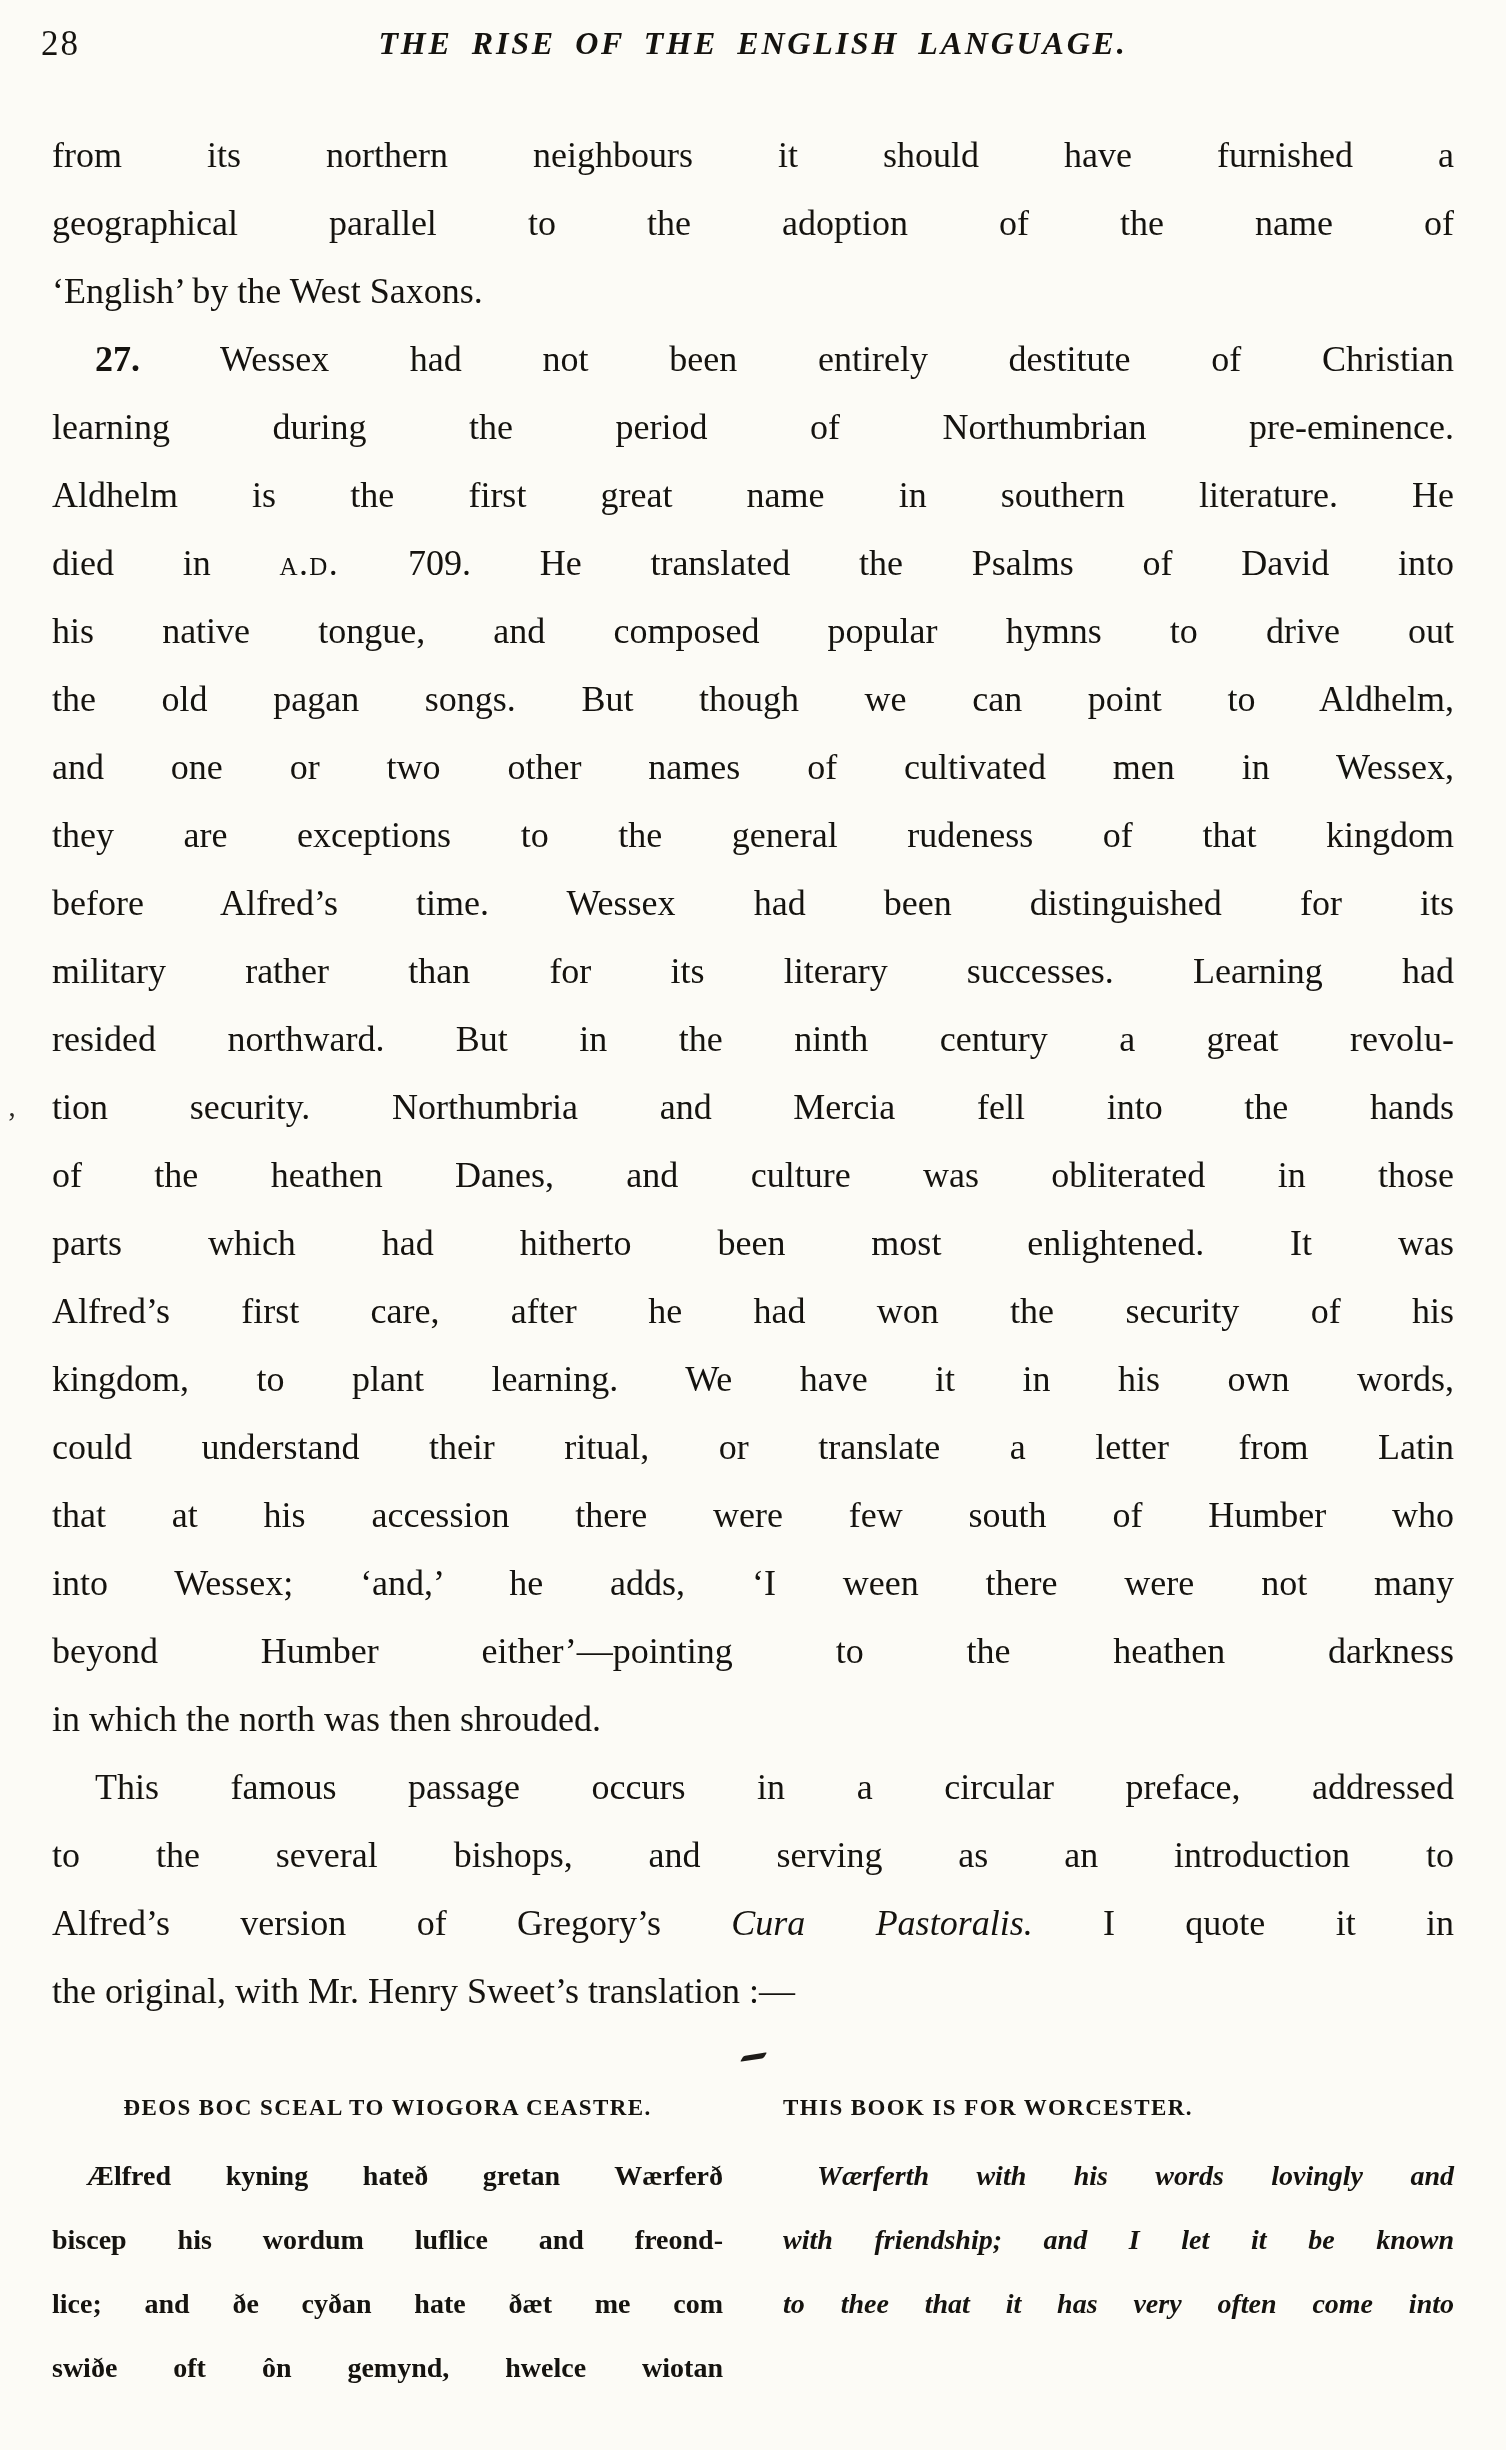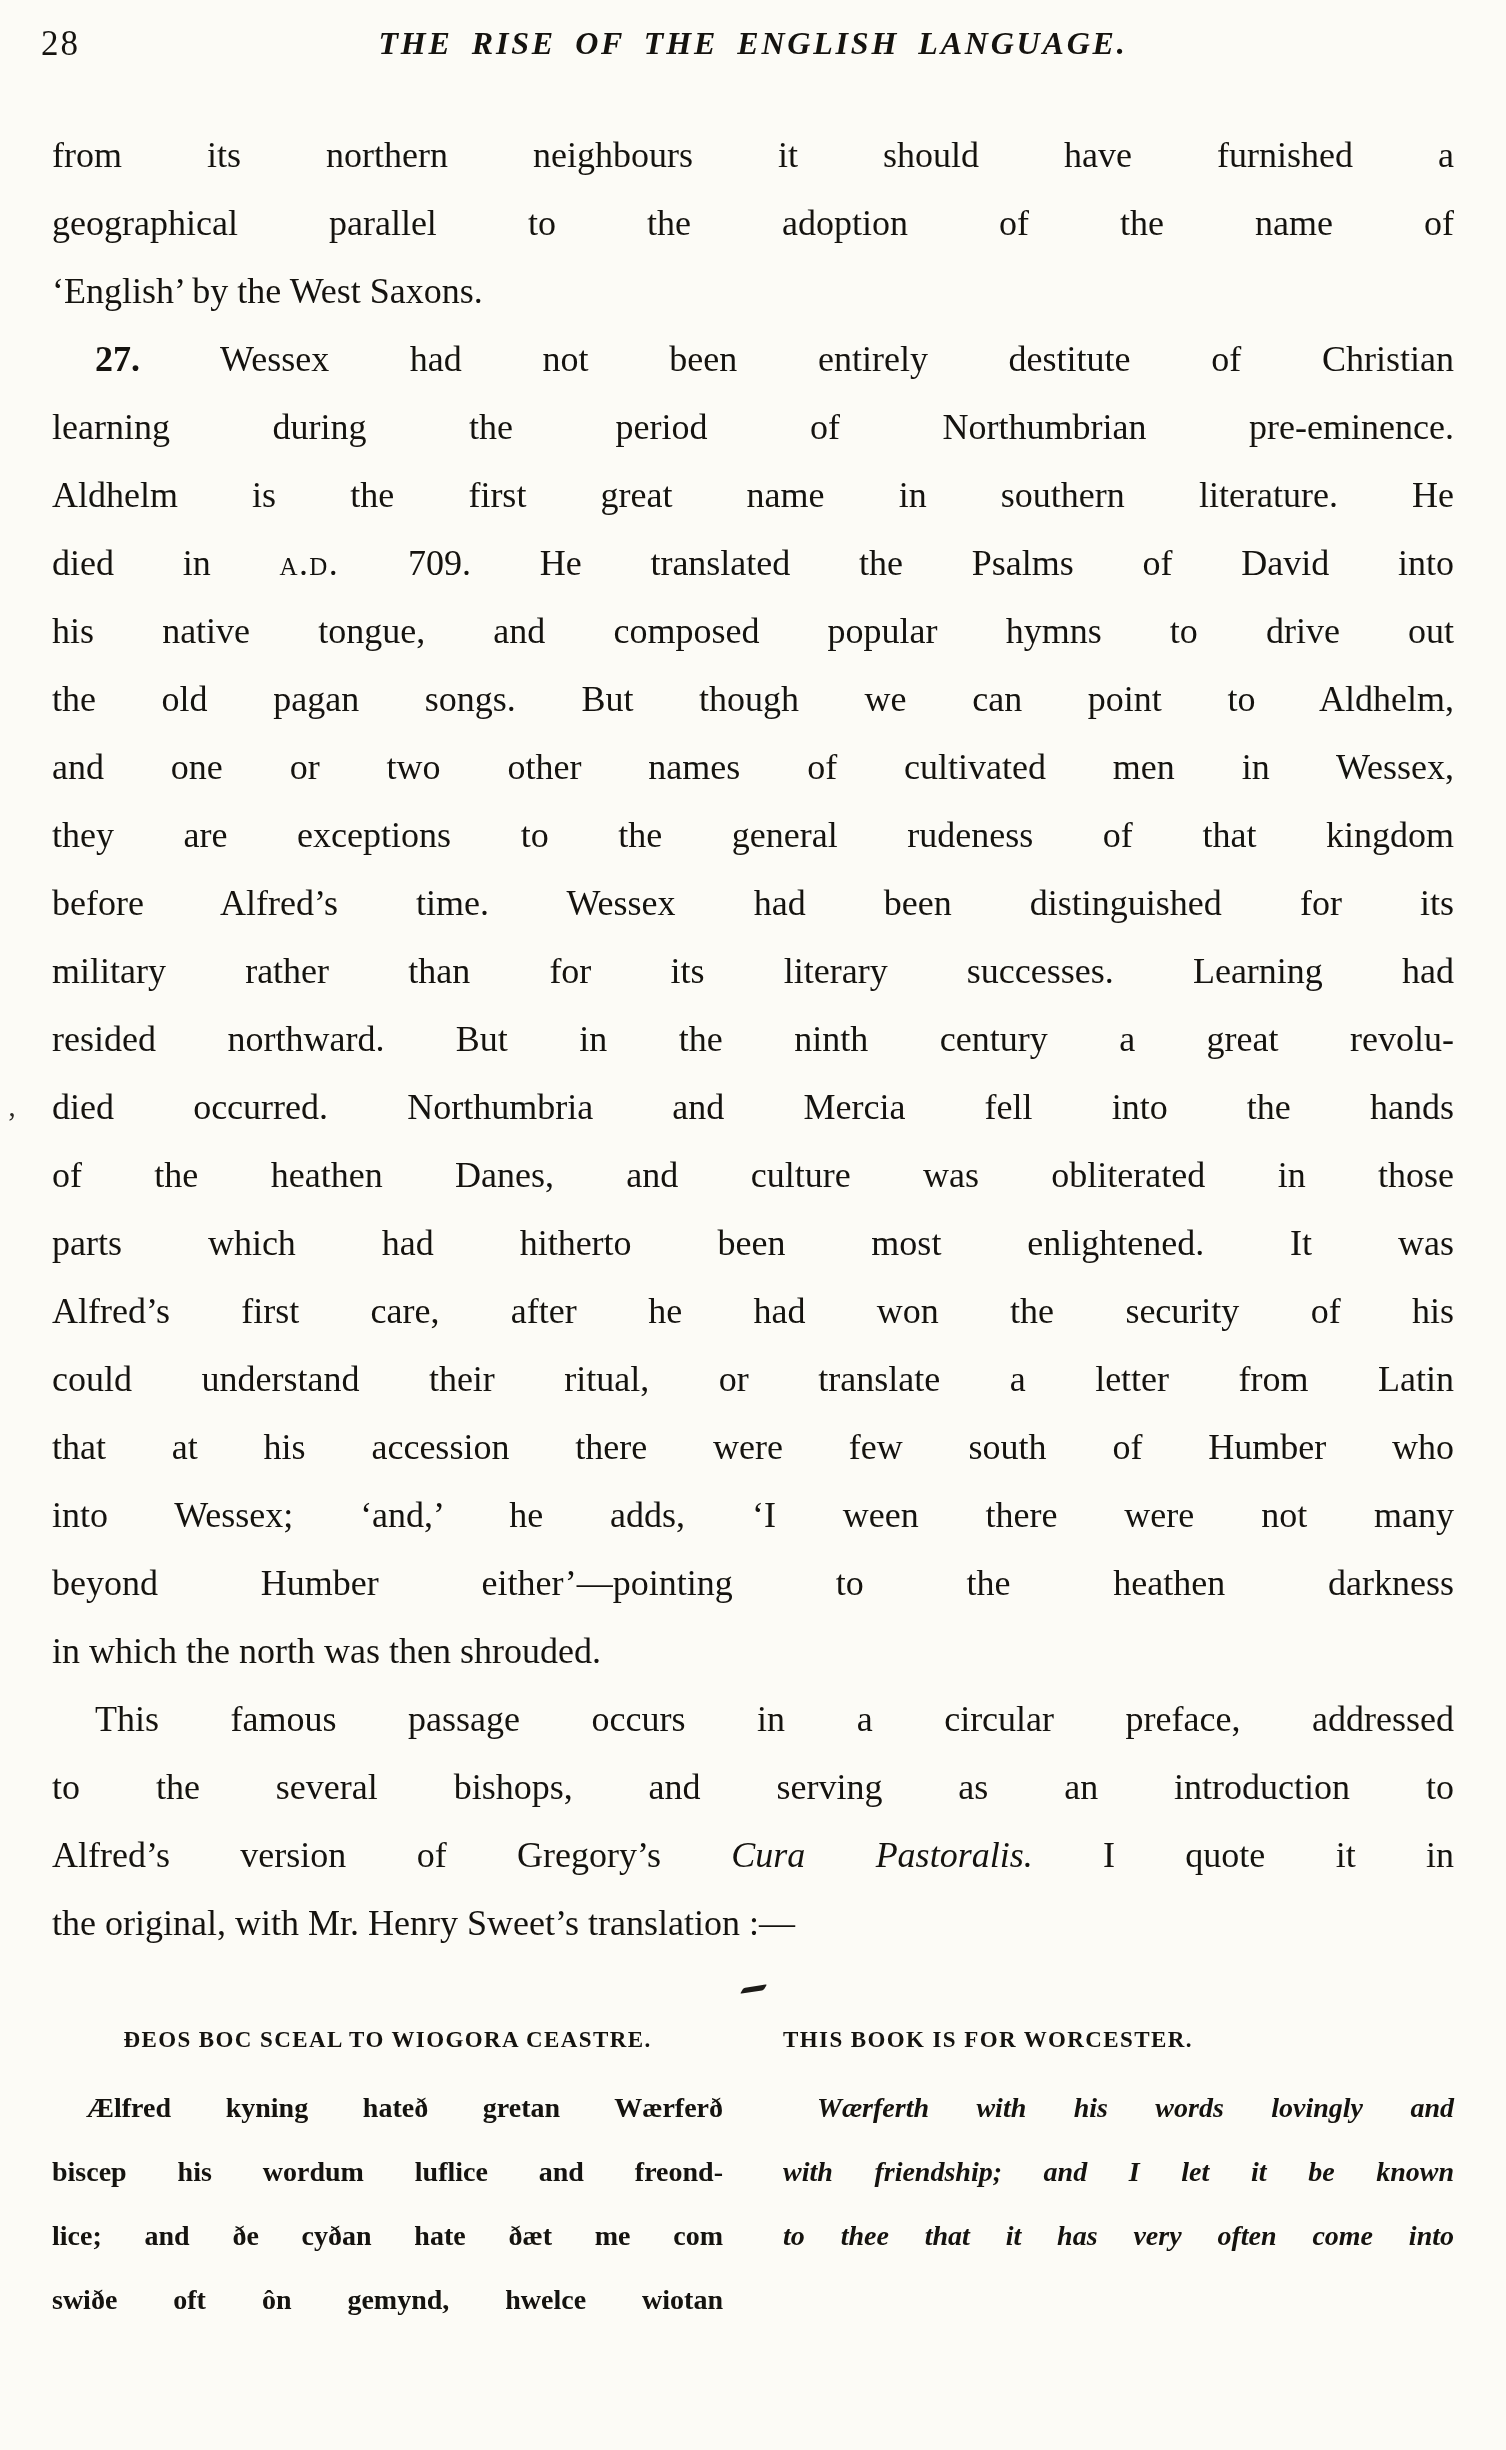--- a/index.html
+++ b/index.html
@@ -132,24 +132,25 @@
         <div class="line"><span>learning during the period of Northumbrian pre-eminence.</span></div>
         <div class="line"><span>Aldhelm is the first great name in southern literature. He</span></div>
         <div class="line"><span>died in </span><span class="sc">a.d.</span><span> 709. He translated the Psalms of David into</span></div>
         <div class="line"><span>his native tongue, and composed popular hymns to drive out</span></div>
         <div class="line"><span>the old pagan songs. But though we can point to Aldhelm,</span></div>
         <div class="line"><span>and one or two other names of cultivated men in Wessex,</span></div>
         <div class="line"><span>they are exceptions to the general rudeness of that kingdom</span></div>
         <div class="line"><span>before Alfred’s time. Wessex had been distinguished for its</span></div>
         <div class="line"><span>military rather than for its literary successes. Learning had</span></div>
         <div class="line"><span>resided northward. But in the ninth century a great revolu-</span></div>
-        <div class="line"><span>died occurred. Northumbria and Mercia fell into the hands</span></div>
+        <div class="line"><span>tion security. Northumbria and Mercia fell into the hands</span></div>
         <div class="line"><span>of the heathen Danes, and culture was obliterated in those</span></div>
         <div class="line"><span>parts which had hitherto been most enlightened. It was</span></div>
         <div class="line"><span>Alfred’s first care, after he had won the security of his</span></div>
+        <div class="line"><span>kingdom, to plant learning. We have it in his own words,</span></div>
         <div class="line"><span>could understand their ritual, or translate a letter from Latin</span></div>
         <div class="line"><span>that at his accession there were few south of Humber who</span></div>
         <div class="line"><span>into Wessex; ‘and,’ he adds, ‘I ween there were not many</span></div>
         <div class="line"><span>beyond Humber either’—pointing to the heathen darkness</span></div>
         <div class="line line-last"><span>in which the north was then shrouded.</span></div>
       </div>
     <div class="para indent">
         <div class="line"><span>This famous passage occurs in a circular preface, addressed</span></div>
         <div class="line"><span>to the several bishops, and serving as an introduction to</span></div>
         <div class="line"><span>Alfred’s version of Gregory’s </span><span class="i">Cura Pastoralis.</span><span> I quote it in</span></div>

